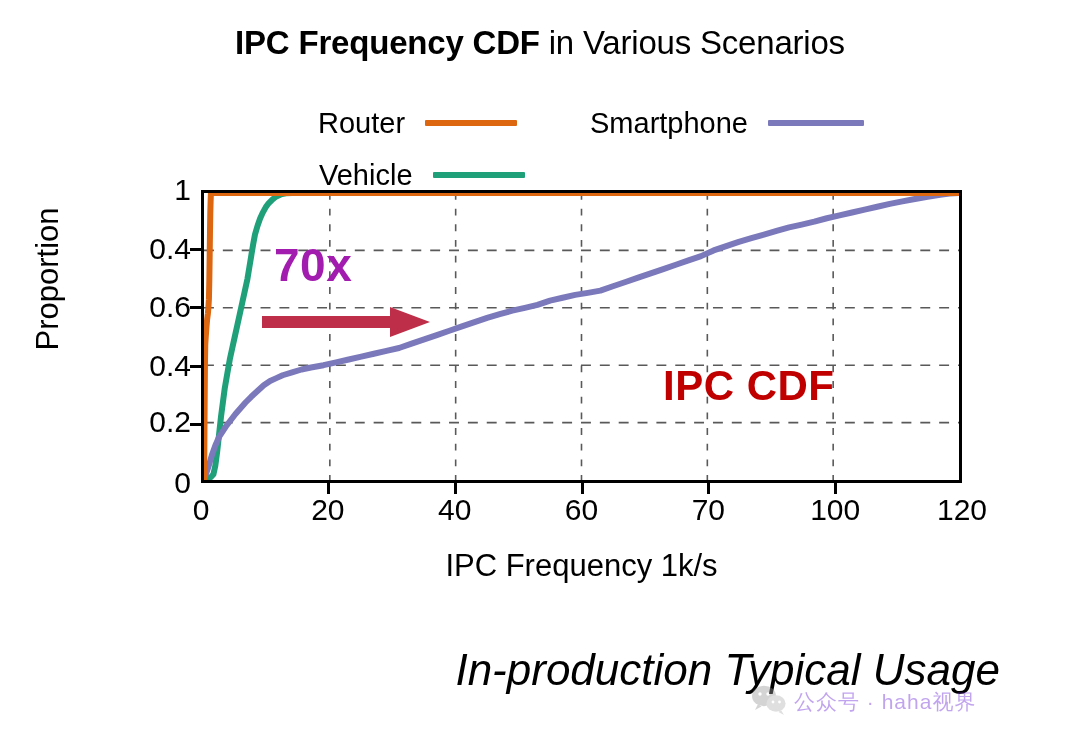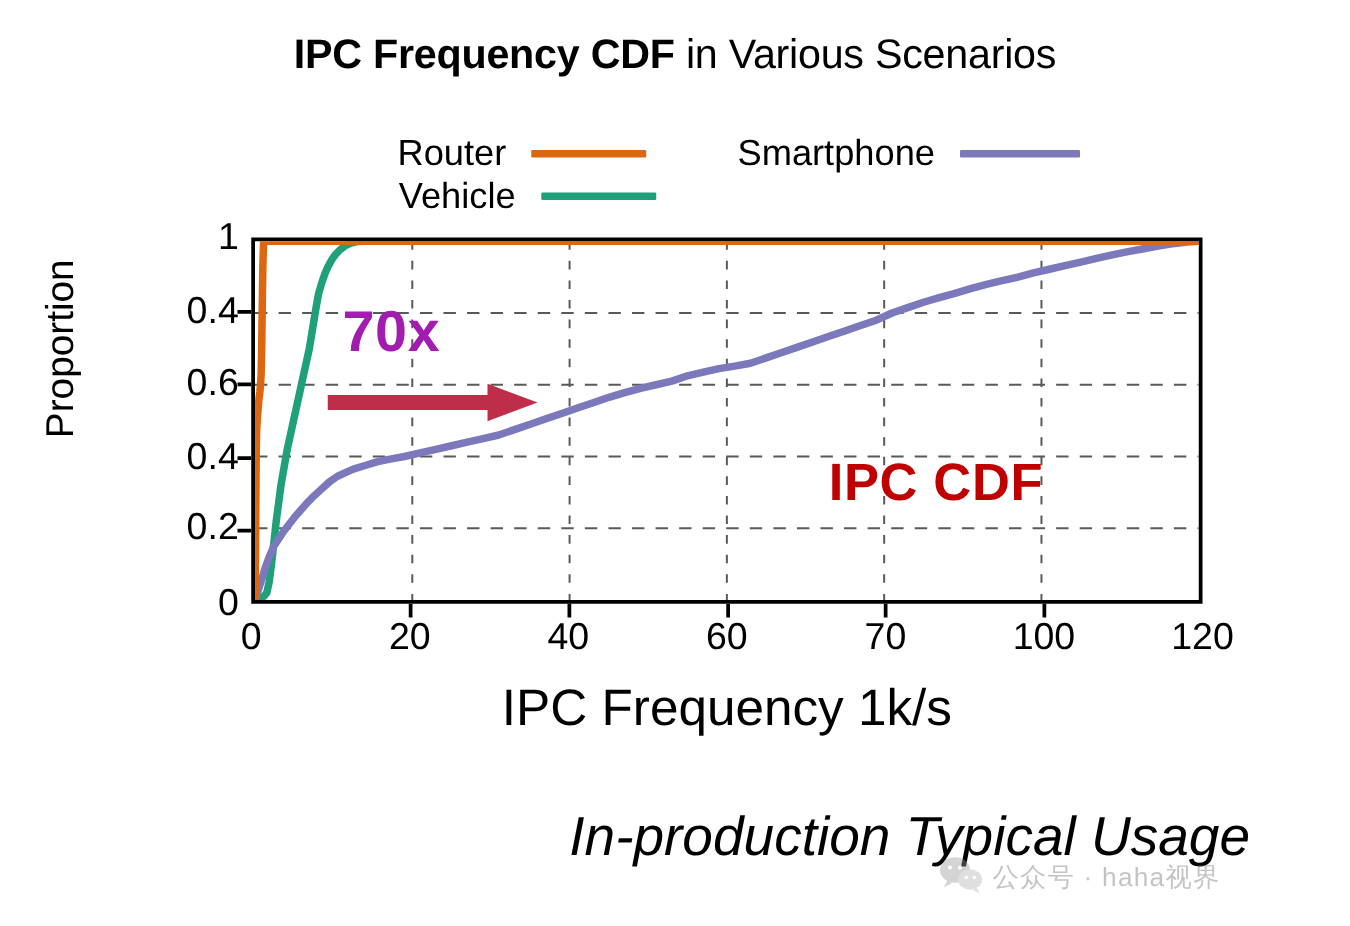--- a/index.html
+++ b/index.html
@@ -50,21 +50,21 @@
     line-height: 34px;
     font-weight: 400;
   }
   .legend-swatch {
     height: 6px;
     width: 92px;
     margin-left: 20px;
     border-radius: 1px;
   }
   #legend-router     { top: 2px;  left: 0px; }
-  #legend-vehicle    { top: 36px; left: 1px; }
+  #legend-vehicle    { top: 54px; left: 1px; }
   #legend-smartphone { top: 2px;  left: 272px; }
   #legend-smartphone .legend-swatch { width: 96px; }
 
   
   #plot-frame {
     position: absolute;
     left: 201px;
     top: 190px;
     width: 761px;
     height: 293px;
@@ -157,21 +157,21 @@
     line-height: 34px;
     transform: rotate(-90deg);
     white-space: nowrap;
   }
   #x-axis-title {
     position: absolute;
     left: 201px;
     top: 548px;
     width: 761px;
     text-align: center;
-    font-size: 41px;
+    font-size: 31px;
     line-height: 36px;
     white-space: nowrap;
   }
 
   
   #annot-70x {
     position: absolute;
     left: 274px;
     top: 240px;
     font-size: 46px;
@@ -214,21 +214,21 @@
   }
 
   
   #watermark {
     position: absolute;
     left: 752px;
     top: 685px;
     display: flex;
     align-items: center;
     opacity: 0.42;
-    color: #737373;
+    color: #6d28d9;
     white-space: nowrap;
   }
   #watermark .wm-text {
     font-size: 21px;
     line-height: 26px;
     margin-left: 8px;
     letter-spacing: 1px;
   }
 </style>
 </head>

